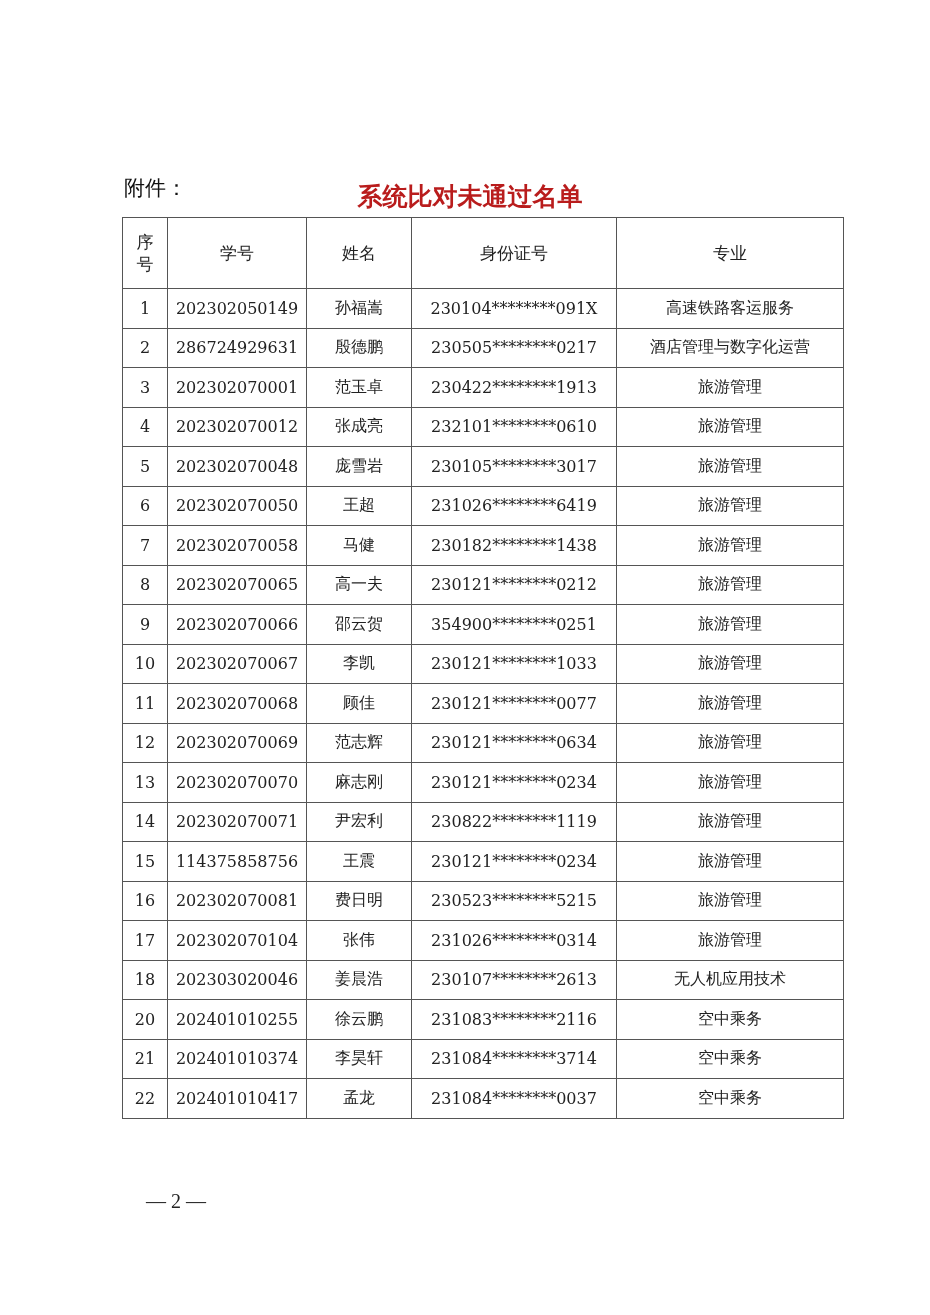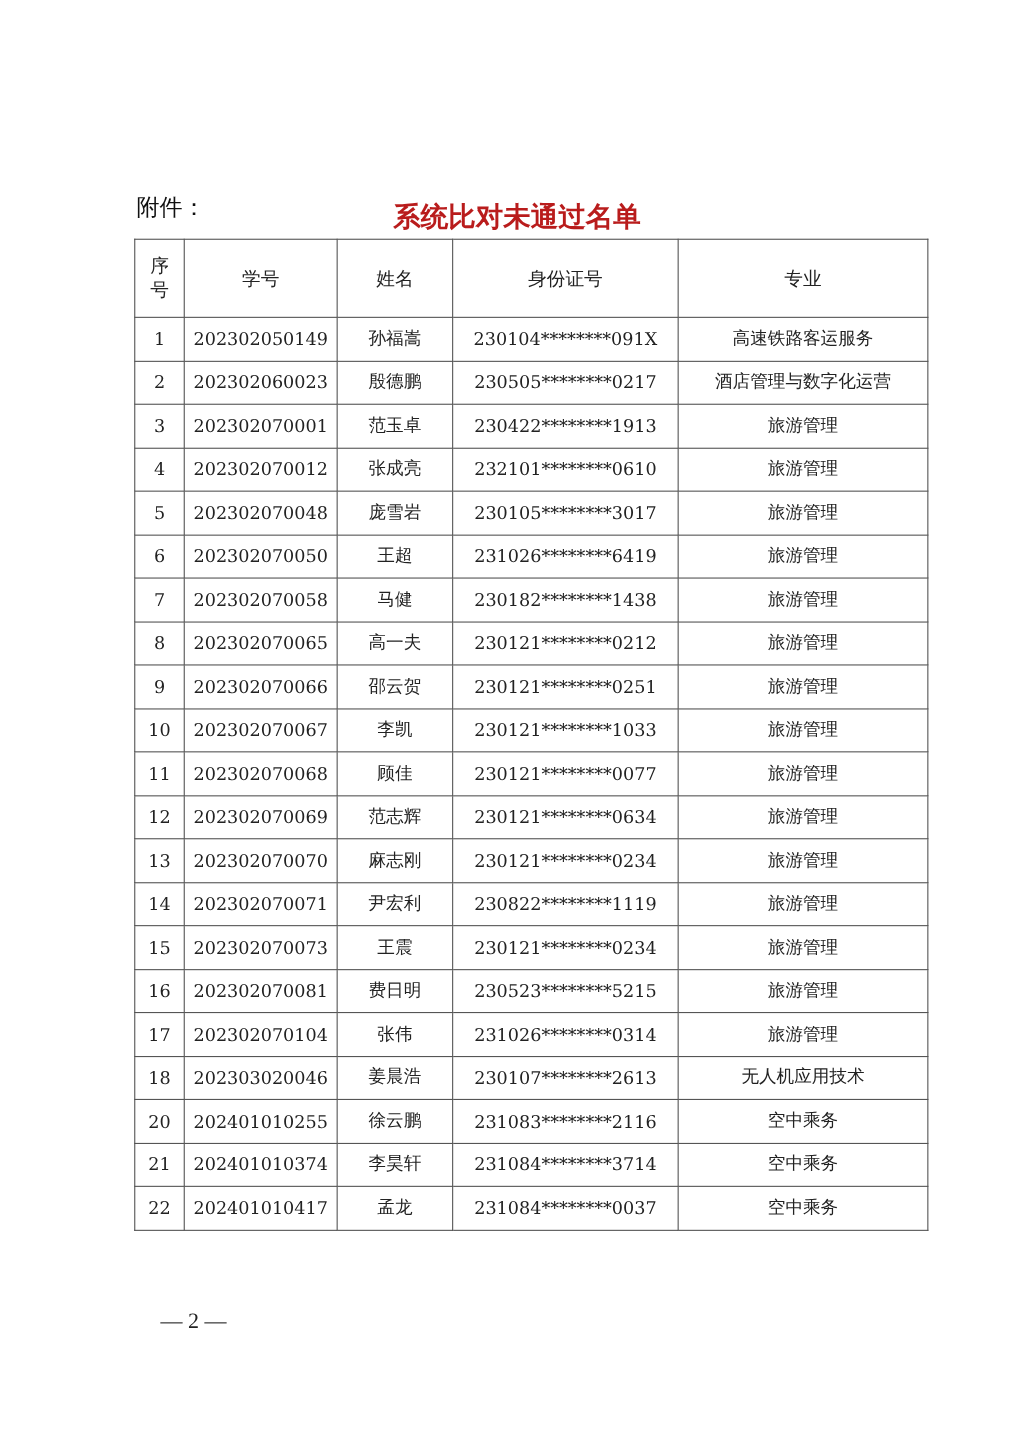--- a/index.html
+++ b/index.html
@@ -68,21 +68,21 @@
   <tbody id="roster-body">
       <tr>
         <td class="num">1</td>
         <td class="num">202302050149</td>
         <td>孙福嵩</td>
         <td class="num">230104********091X</td>
         <td>高速铁路客运服务</td>
       </tr>
       <tr>
         <td class="num">2</td>
-        <td class="num">202302060023</td>
+        <td class="num">286724929631</td>
         <td>殷德鹏</td>
         <td class="num">230505********0217</td>
         <td>酒店管理与数字化运营</td>
       </tr>
       <tr>
         <td class="num">3</td>
         <td class="num">202302070001</td>
         <td>范玉卓</td>
         <td class="num">230422********1913</td>
         <td>旅游管理</td>
@@ -119,21 +119,21 @@
         <td class="num">8</td>
         <td class="num">202302070065</td>
         <td>高一夫</td>
         <td class="num">230121********0212</td>
         <td>旅游管理</td>
       </tr>
       <tr>
         <td class="num">9</td>
         <td class="num">202302070066</td>
         <td>邵云贺</td>
-        <td class="num">230121********0251</td>
+        <td class="num">354900********0251</td>
         <td>旅游管理</td>
       </tr>
       <tr>
         <td class="num">10</td>
         <td class="num">202302070067</td>
         <td>李凯</td>
         <td class="num">230121********1033</td>
         <td>旅游管理</td>
       </tr>
       <tr>
@@ -159,21 +159,21 @@
       </tr>
       <tr>
         <td class="num">14</td>
         <td class="num">202302070071</td>
         <td>尹宏利</td>
         <td class="num">230822********1119</td>
         <td>旅游管理</td>
       </tr>
       <tr>
         <td class="num">15</td>
-        <td class="num">202302070073</td>
+        <td class="num">114375858756</td>
         <td>王震</td>
         <td class="num">230121********0234</td>
         <td>旅游管理</td>
       </tr>
       <tr>
         <td class="num">16</td>
         <td class="num">202302070081</td>
         <td>费日明</td>
         <td class="num">230523********5215</td>
         <td>旅游管理</td>

